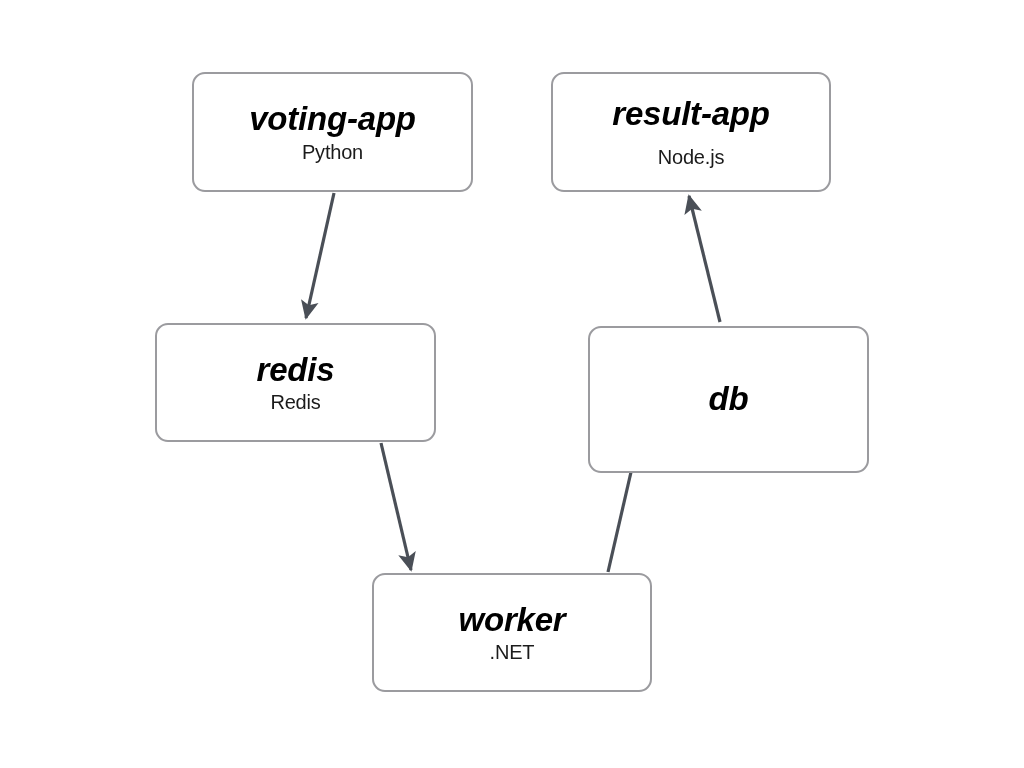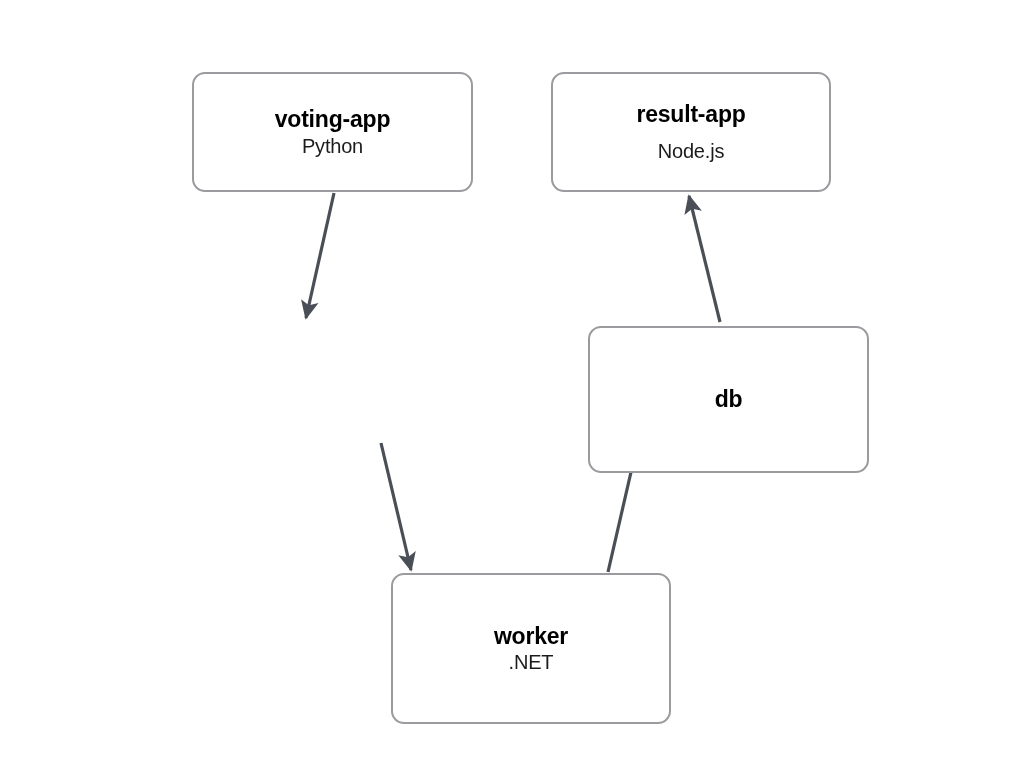--- a/index.html
+++ b/index.html
@@ -34,25 +34,26 @@
     border: 2px solid #9b9b9f;
     border-radius: 13px;
     display: flex;
     flex-direction: column;
     align-items: center;
     justify-content: center;
     text-align: center;
     z-index: 2;
   }
   .node-title {
-    font-size: 23px;
+    font-size: 33px;
     font-weight: bold;
     color: #000000;
     line-height: 1.22;
     letter-spacing: -0.2px;
+    font-style: italic;
   }
   .node-subtitle {
     font-size: 20px;
     font-weight: normal;
     color: #1b1b1b;
     line-height: 1.25;
     letter-spacing: -0.2px;
   }
 </style>
 </head>
@@ -75,23 +76,27 @@
   <div class="node" style="left: 192px; top: 72px; width: 281px; height: 120px; border-color: rgb(155, 155, 159); background: rgb(255, 255, 255);">
     <div class="node-title">voting-app</div>
     <div class="node-subtitle">Python</div>
   </div>
 
   <div class="node" style="left: 551px; top: 72px; width: 280px; height: 120px; border-color: rgb(155, 155, 159); background: rgb(255, 255, 255); gap: 10px;">
     <div class="node-title">result-app</div>
     <div class="node-subtitle">Node.js</div>
   </div>
 
+  <div class="node" style="left: 155px; top: 323px; width: 281px; height: 119px; border-color: rgb(155, 155, 159); background: rgb(255, 255, 255);">
+    <div class="node-title">redis</div>
+    <div class="node-subtitle">Redis</div>
+  </div>
 
   <div class="node" style="left: 588px; top: 326px; width: 281px; height: 147px; border-color: rgb(155, 155, 159); background: rgb(255, 255, 255);">
     <div class="node-title">db</div>
   </div>
 
-  <div class="node" style="left: 372px; top: 573px; width: 280px; height: 151px; border-color: rgb(155, 155, 159); background: rgb(255, 255, 255); margin-left: 19px;">
+  <div class="node" style="left: 372px; top: 573px; width: 280px; height: 119px; border-color: rgb(155, 155, 159); background: rgb(255, 255, 255);">
     <div class="node-title">worker</div>
     <div class="node-subtitle">.NET</div>
   </div>
 
 </div>
 
 </body></html>

